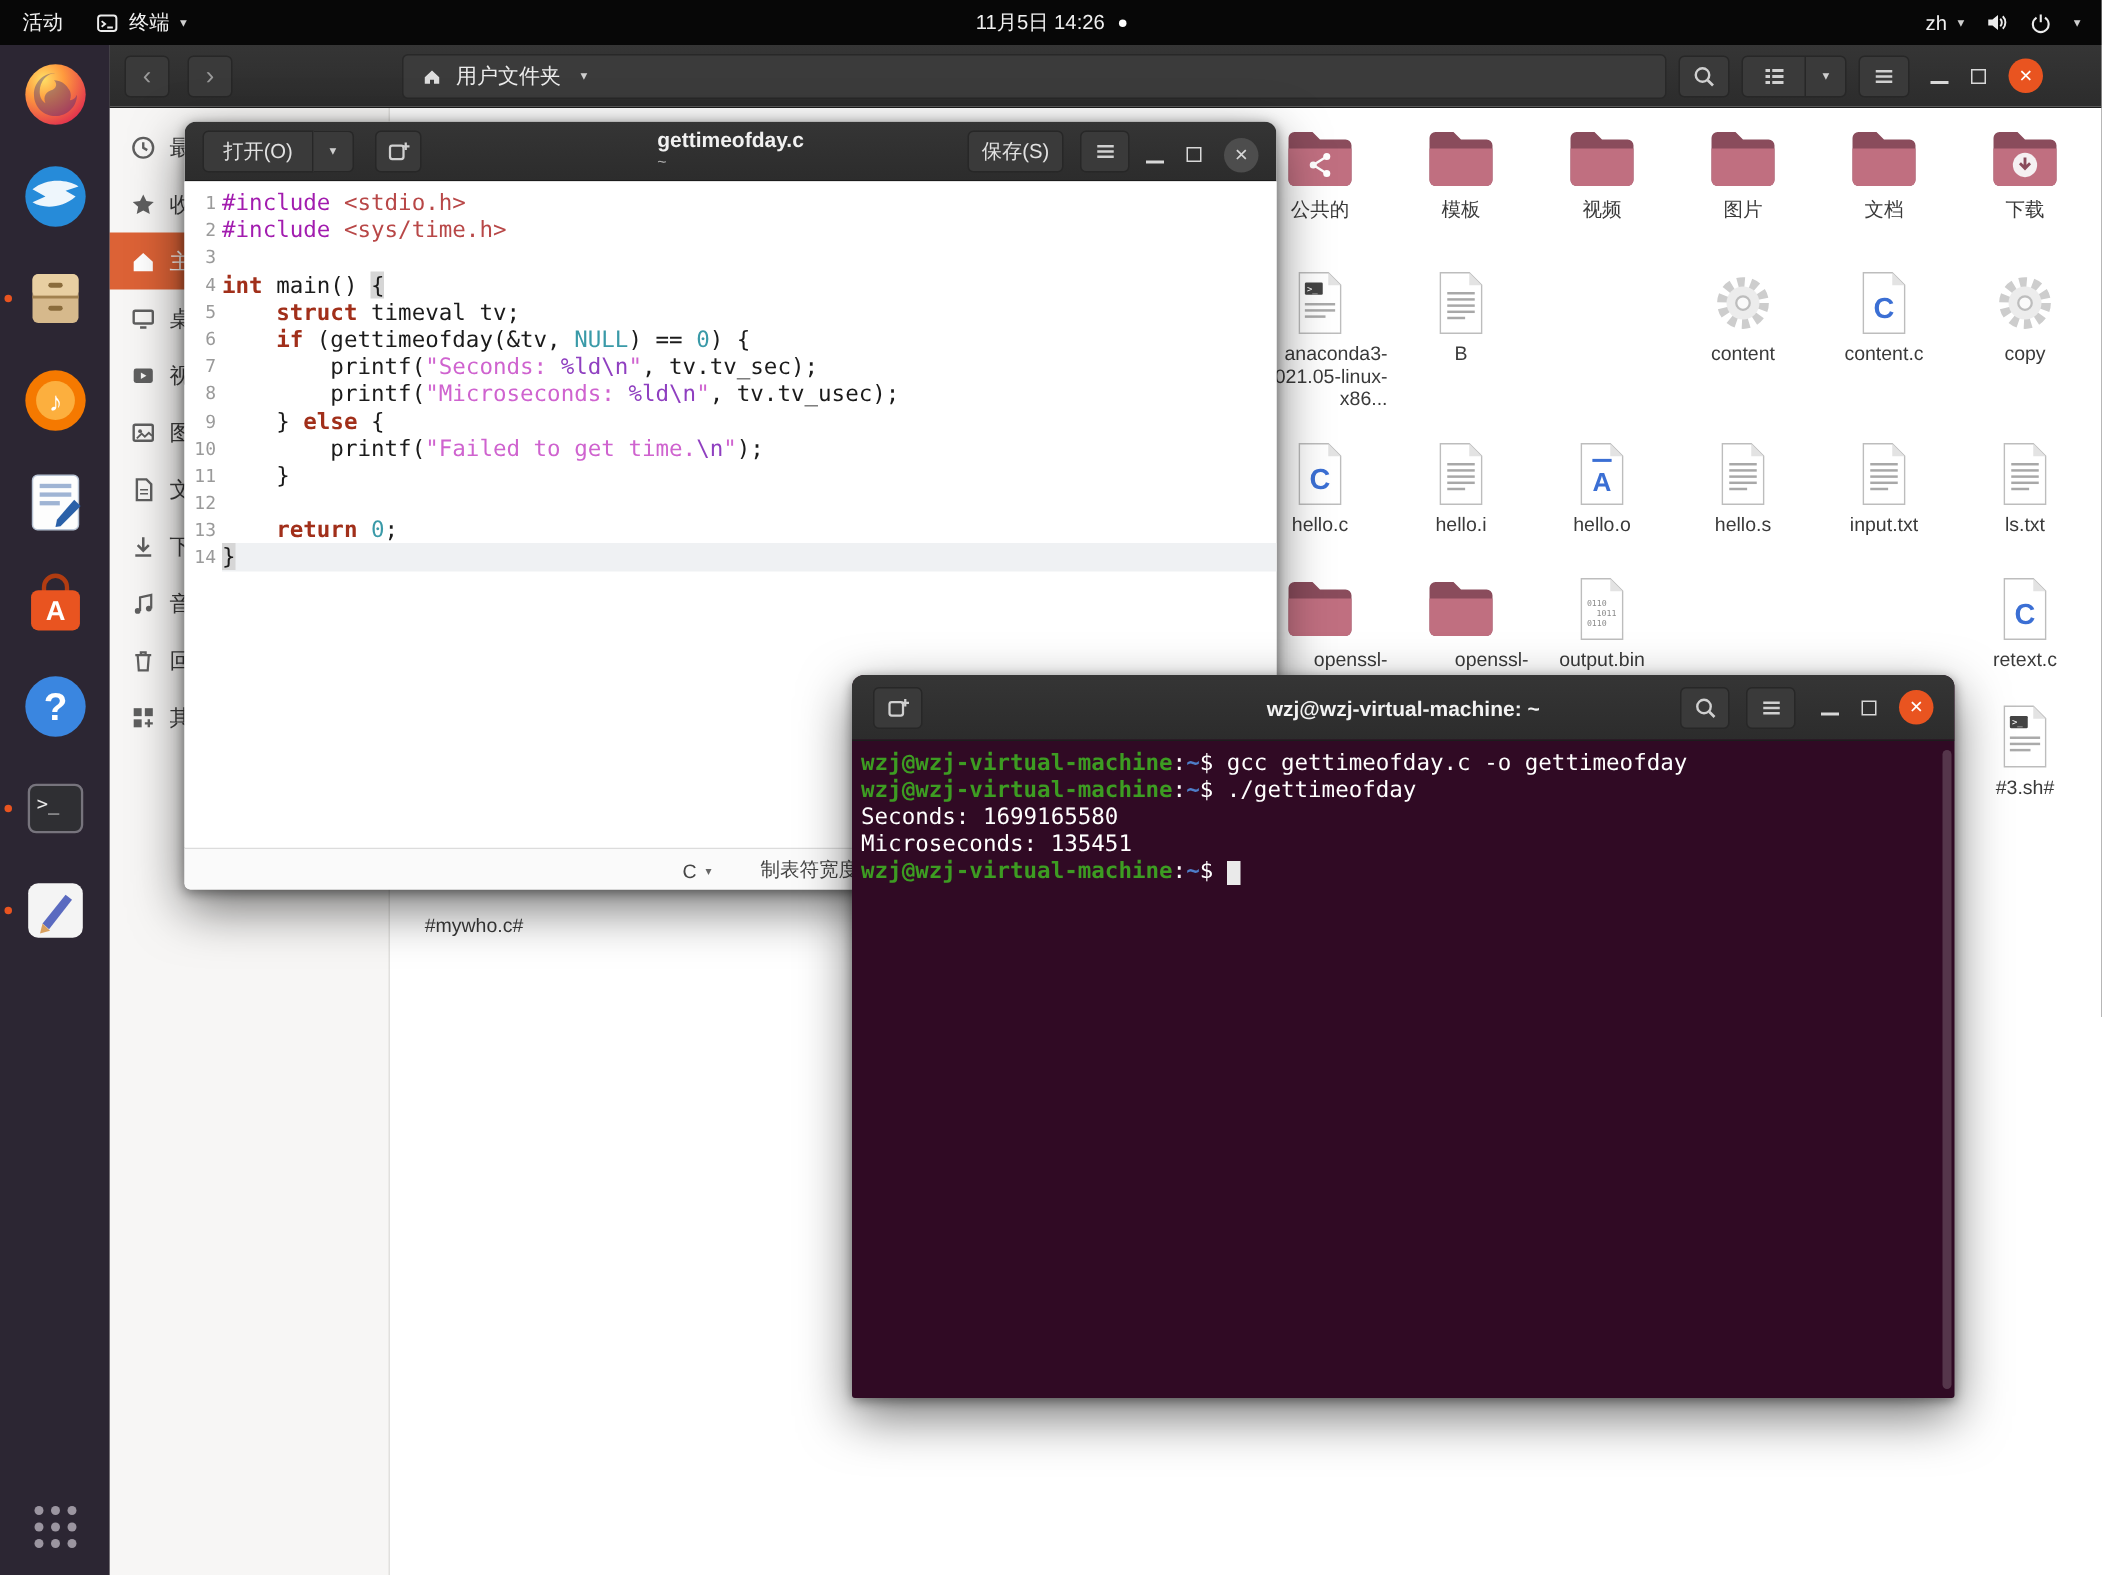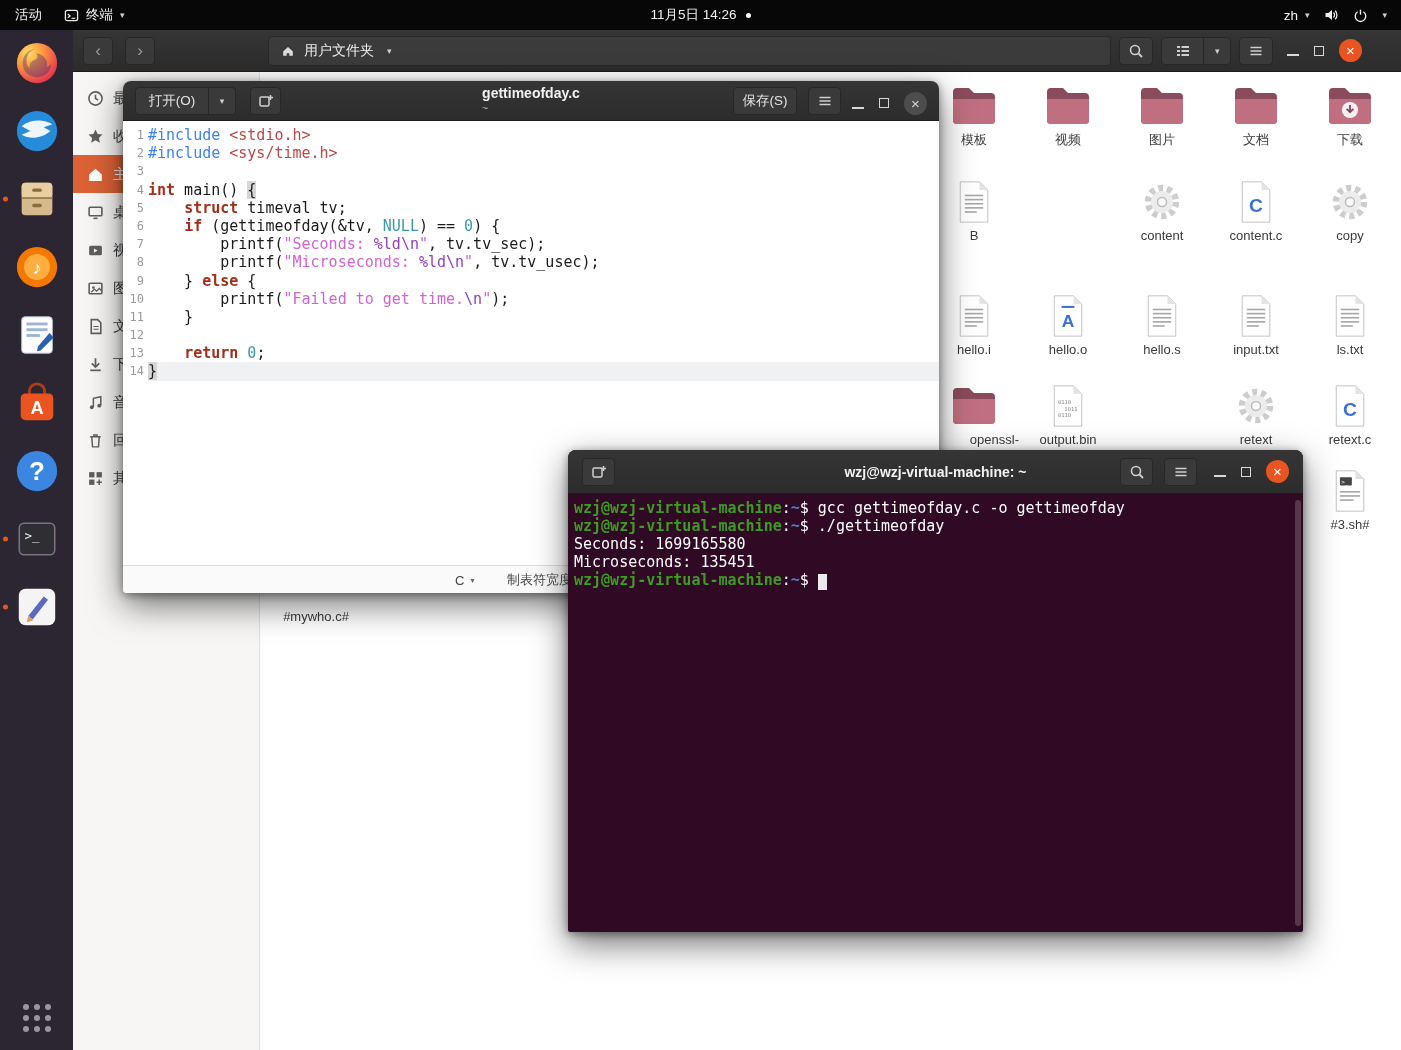--- a/index.html
+++ b/index.html
@@ -56,38 +56,38 @@
   .fcontent{position:absolute;left:187px;right:0;top:42px;bottom:0;background:#fff;overflow:hidden}
   .fgrid{position:absolute;left:9px;top:8px;display:grid;grid-template-columns:repeat(12,94px);grid-template-rows:96px 114px 90px 85px 92px 92px}
   .file-item{display:flex;flex-direction:column;align-items:center}
   .fi-ico{width:48px;height:44px;margin-top:4px;position:relative}
   .fi-ico > svg{width:100%;height:100%}
   .fi-emblem{position:absolute;left:50%;top:58%;transform:translate(-50%,-50%);width:18px;height:18px}
   .fi-emblem svg{width:18px;height:18px}
   .fi-label{margin-top:4px;font-size:13px;line-height:15px;color:#3a3a3a;text-align:right;max-width:90px;overflow-wrap:break-word}
 
   
-  .gedit-win{left:123px;top:81px;width:816px;height:512px;background:#fff;z-index:20}
+  .gedit-win{left:123px;top:81px;width:728px;height:512px;background:#fff;z-index:20}
   .gedit-win .hdr{padding:0 12px}
   .split-l{width:74px;border-radius:4px 0 0 4px}
   .split-r{width:27px;border-radius:0 4px 4px 0;border-left:none;font-size:9px;color:#cfcfcf}
   .g-new{width:31px;margin-left:14px}
   .g-title{position:absolute;left:50%;top:4px;transform:translateX(-50%);text-align:left;color:#f1f1f1;white-space:nowrap}
   .g-title .t{font-size:14px;font-weight:bold;line-height:17px}
   .g-title .s{font-size:10.5px;color:#b5b5b5;line-height:12px}
   .g-right{margin-left:auto;display:flex;align-items:flex-end;gap:11px}
   .g-save{width:64px}
   .icon-btn{width:33px}
   .gbody{position:absolute;left:0;top:40px;right:0;bottom:28px;background:#fff;display:flex;overflow:hidden;font-family:"DejaVu Sans Mono",monospace}
   .gutter{width:25px;padding:5px 4px 0 0;text-align:right;font-size:12px;line-height:18.2px;color:#9a9a9a;flex:none}
   .gutter div{height:18.2px}
   .gcode{flex:1;padding-top:5px;font-size:15px;line-height:18.2px;color:#1b1b1b;white-space:pre}
   .code-line{height:18.2px}
   .code-line.cur{background:#eff1f3}
-  .c-pp{color:#3b82f6}
+  .c-pp{color:#a21caf}
   .c-inc{color:#b84747}
   .c-kw{color:#a12f1a;font-weight:bold}
   .c-str{color:#cf63cf}
   .c-fmt{color:#8f3fc0}
   .c-esc{color:#8f3fc0}
   .c-num{color:#3a9aa8}
   .c-brk{background:#d6d6d6}
   .gstatus{position:absolute;left:0;right:0;bottom:0;height:28px;background:#fafafa;border-top:1px solid #dcdcdc;border-radius:0 0 4px 4px;font-size:13px;color:#454545}
   .gs-item{position:absolute;top:0;height:28px;display:flex;align-items:center;gap:6px}
   .gs-lang{left:332px}
@@ -666,30 +666,20 @@
               <path d="M26 2l9 9h-9z" fill="#e3e3e3"></path>
               <g fill="#8b8b8b" font-family="DejaVu Sans Mono,monospace" font-size="6">
                 <text x="9" y="22">0110</text>
                 <text x="16" y="29">1011</text>
                 <text x="9" y="36">0110</text>
               </g>
             </svg>
           </div>
           <div class="fi-label">output.bin</div>
         </div>
-        <div class="file-item" style="grid-area: 4 / 11;">
-          <div class="fi-ico">
-            <svg viewBox="0 0 48 44">
-              <circle cx="24" cy="22" r="13" fill="none" stroke="#cdcdcd" stroke-width="8.5" stroke-dasharray="4.6 3.6"></circle>
-              <circle cx="24" cy="22" r="11" fill="#ececec"></circle>
-              <circle cx="24" cy="22" r="4.5" fill="#fafafa" stroke="#bdbdbd" stroke-width="1.5"></circle>
-            </svg>
-          </div>
-          <div class="fi-label">retext</div>
-        </div>
         <div class="file-item" style="grid-area: 4 / 12;">
           <div class="fi-ico">
             <svg viewBox="0 0 40 48">
               <path d="M5 2h21l9 9v35H5z" fill="#ffffff" stroke="#bdbdbd"></path>
               <path d="M26 2l9 9h-9z" fill="#e3e3e3"></path>
               <text x="20" y="35" font-size="21" font-weight="bold" fill="#3b6fd4" text-anchor="middle">C</text>
             </svg>
           </div>
           <div class="fi-label">retext.c</div>
         </div>

